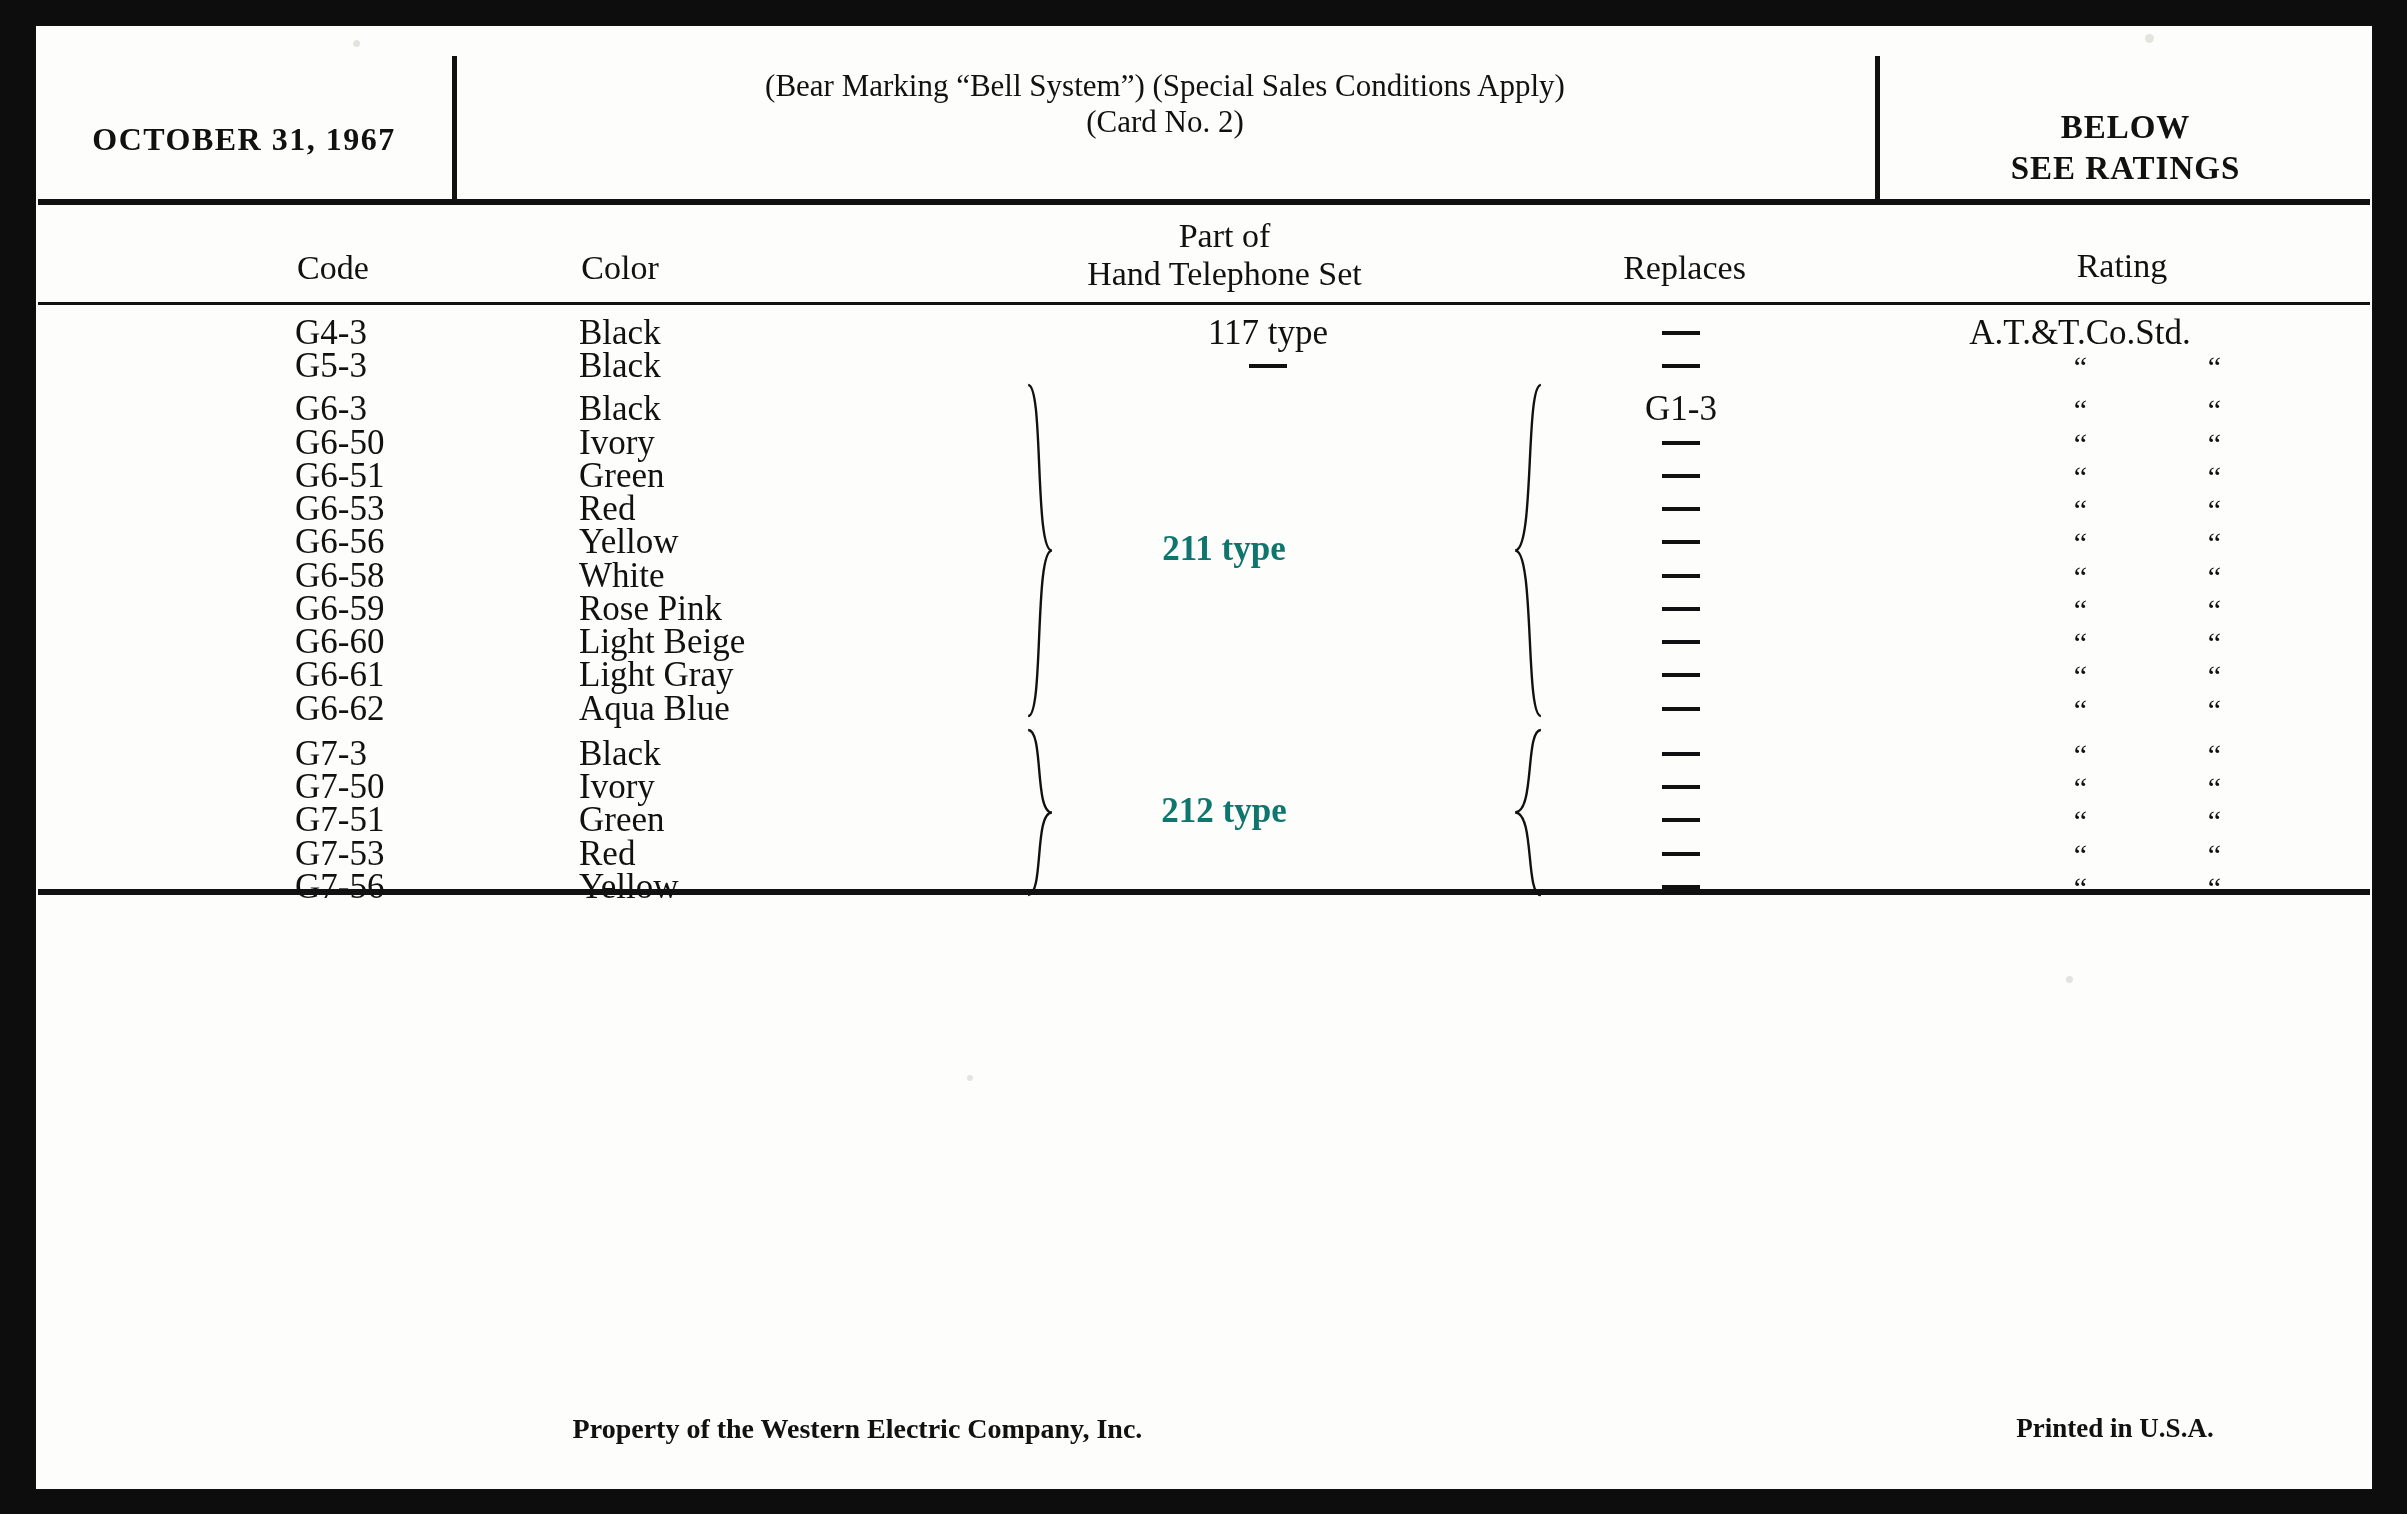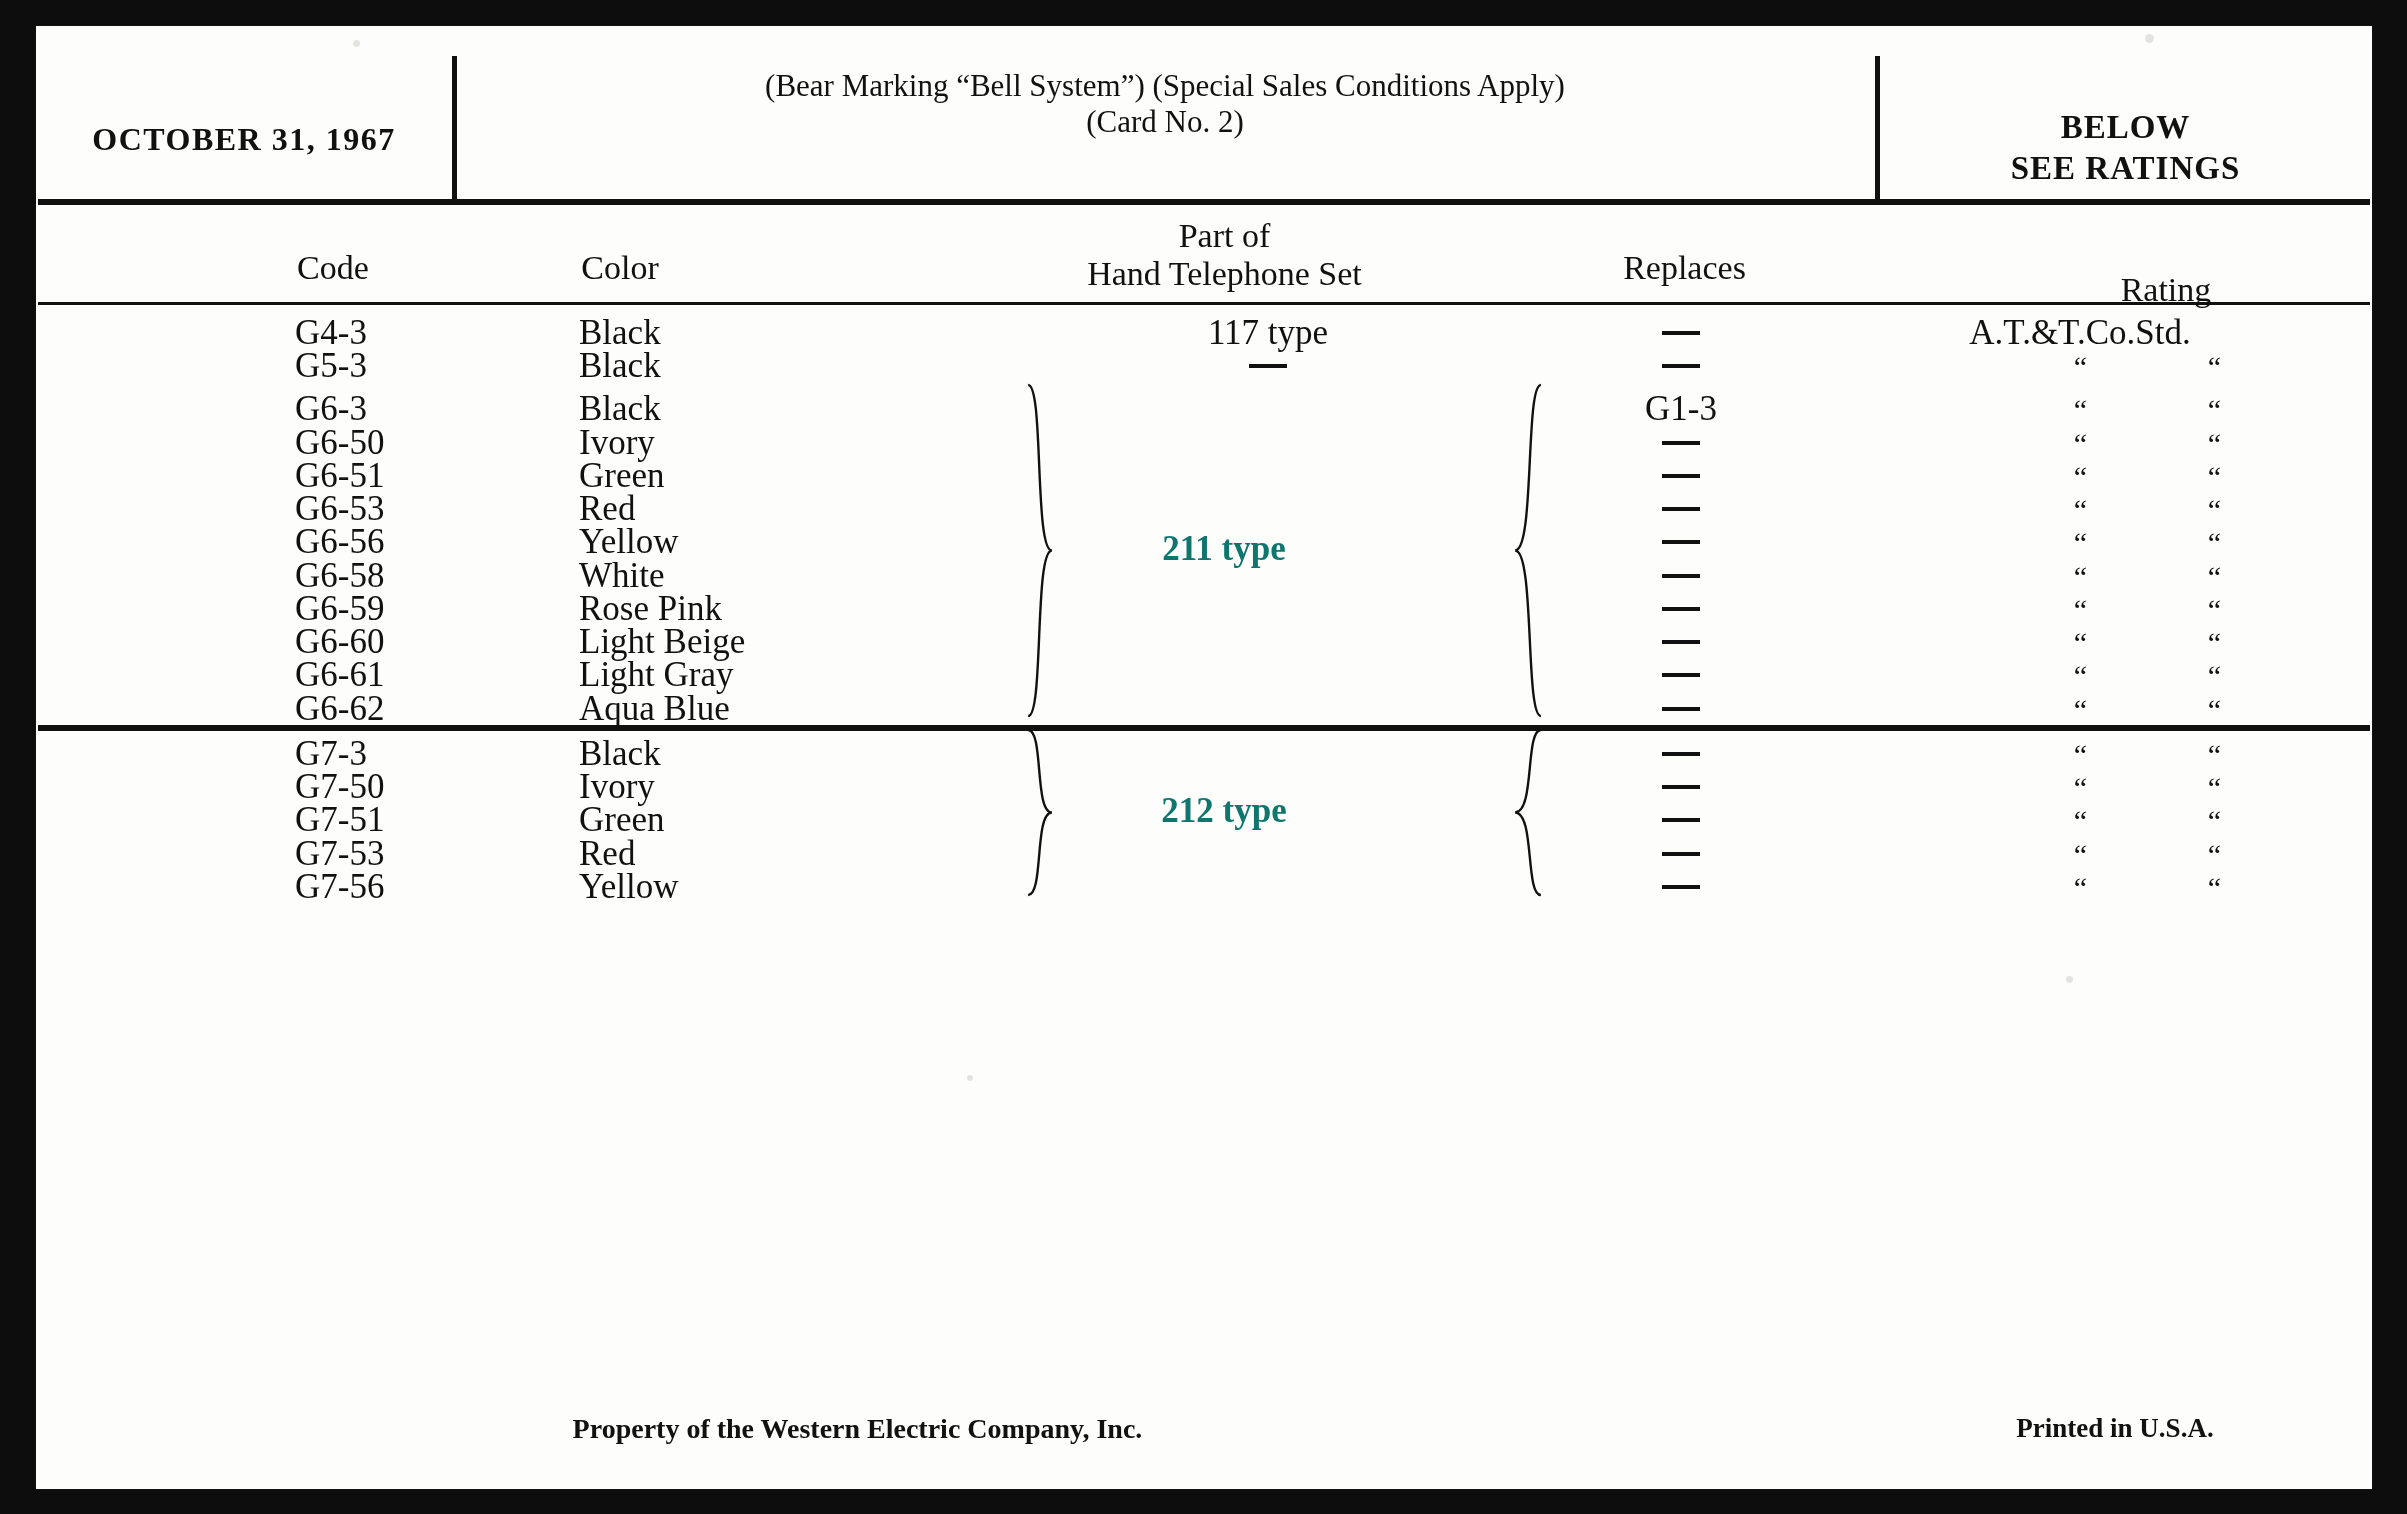--- a/index.html
+++ b/index.html
@@ -105,25 +105,25 @@
     position: absolute;
     text-align: center;
     font-size: 34px;
     color: #111;
     line-height: 1.12;
   }
   .ch-code   { left: 188px;  top: 44px; width: 218px; }
   .ch-color  { left: 465px;  top: 44px; width: 238px; }
   .ch-part   { left: 921px;  top: 12px; width: 535px; }
   .ch-repl   { left: 1495px; top: 44px; width: 307px; }
-  .ch-rating { left: 1907px; top: 42px; width: 446px; margin-top: 24px; }
+  .ch-rating { left: 1863px; top: 42px; width: 446px; }
 
   .rows {
     position: relative;
-    height: 420px;
+    height: 584px;
   }
   .row {
     position: absolute;
     left: 0;
     width: 100%;
     height: 34px;
     font-size: 35px;
     color: #111;
   }
   .cell {

